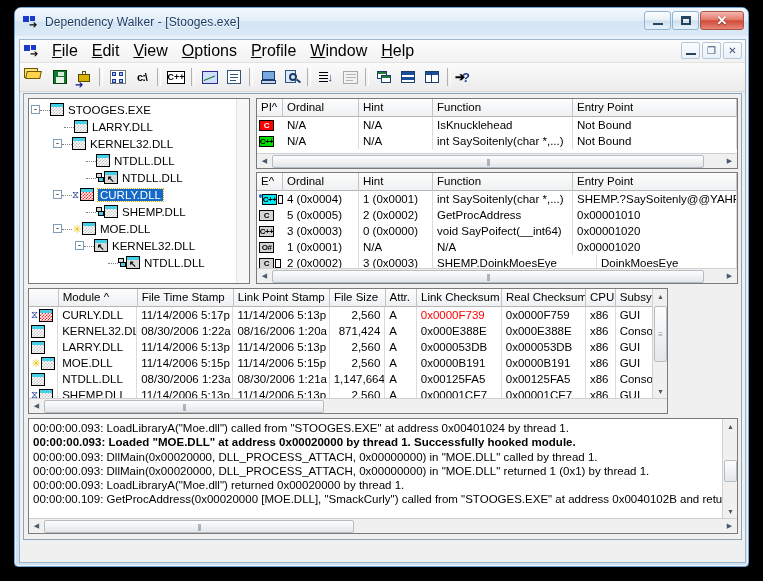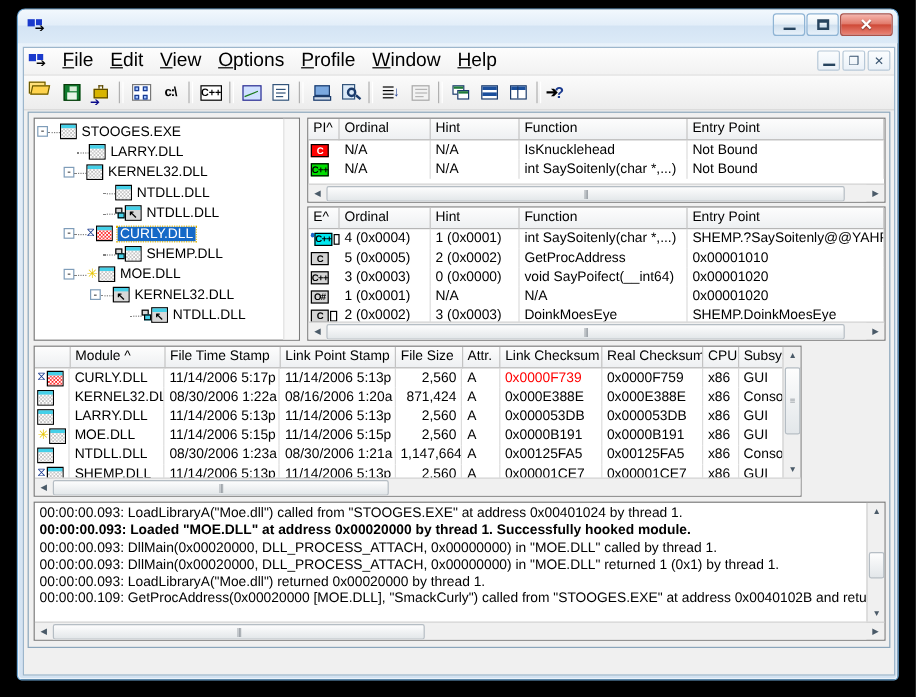--- a/index.html
+++ b/index.html
@@ -339,20 +339,21 @@
 <div id="window">
 
   <div id="titlebar">
     <div class="tb-icon">
       <div class="appicon">
           <div class="sq1"></div>
           <div class="sq2"></div>
           <div class="cur">➔</div>
         </div>
     </div>
+    <div class="title-text">Dependency Walker - [Stooges.exe]</div>
     <div class="winbtns">
       <div class="wbtn">
           <span class="glyph-min"></span>
         </div>
       <div class="wbtn">
           <span class="glyph-max"></span>
         </div>
       <div class="wbtn close">
           <span class="glyph-x">✕</span>
         </div>
@@ -725,22 +726,22 @@
               <div class="c" style="width: 140px;">N/A</div>
               <div class="c" style="width: auto; flex: 1 1 0%;">0x00001020</div>
             </div>
             <div class="row">
               <span class="iconwrap">
                 <span class="ticon grey">C</span>
                 <span class="mini-doc"></span>
               </span>
               <div class="c" style="width: 76px;">2 (0x0002)</div>
               <div class="c" style="width: 74px;">3 (0x0003)</div>
+              <div class="c" style="width: auto; flex: 1 1 0%;">SHEMP.DoinkMoesEye</div>
               <div class="c" style="width: 140px;">DoinkMoesEye</div>
-              <div class="c" style="width: auto; flex: 1 1 0%;">SHEMP.DoinkMoesEye</div>
             </div>
           </div>
         <div class="hscroll" style="width:480px">
           <div class="sb-arrow">◀</div>
           <div class="sb-track">
             <div class="sb-thumb" style="left:0; width:432px;">|||</div>
           </div>
           <div class="sb-arrow">▶</div>
         </div>
       </div>

